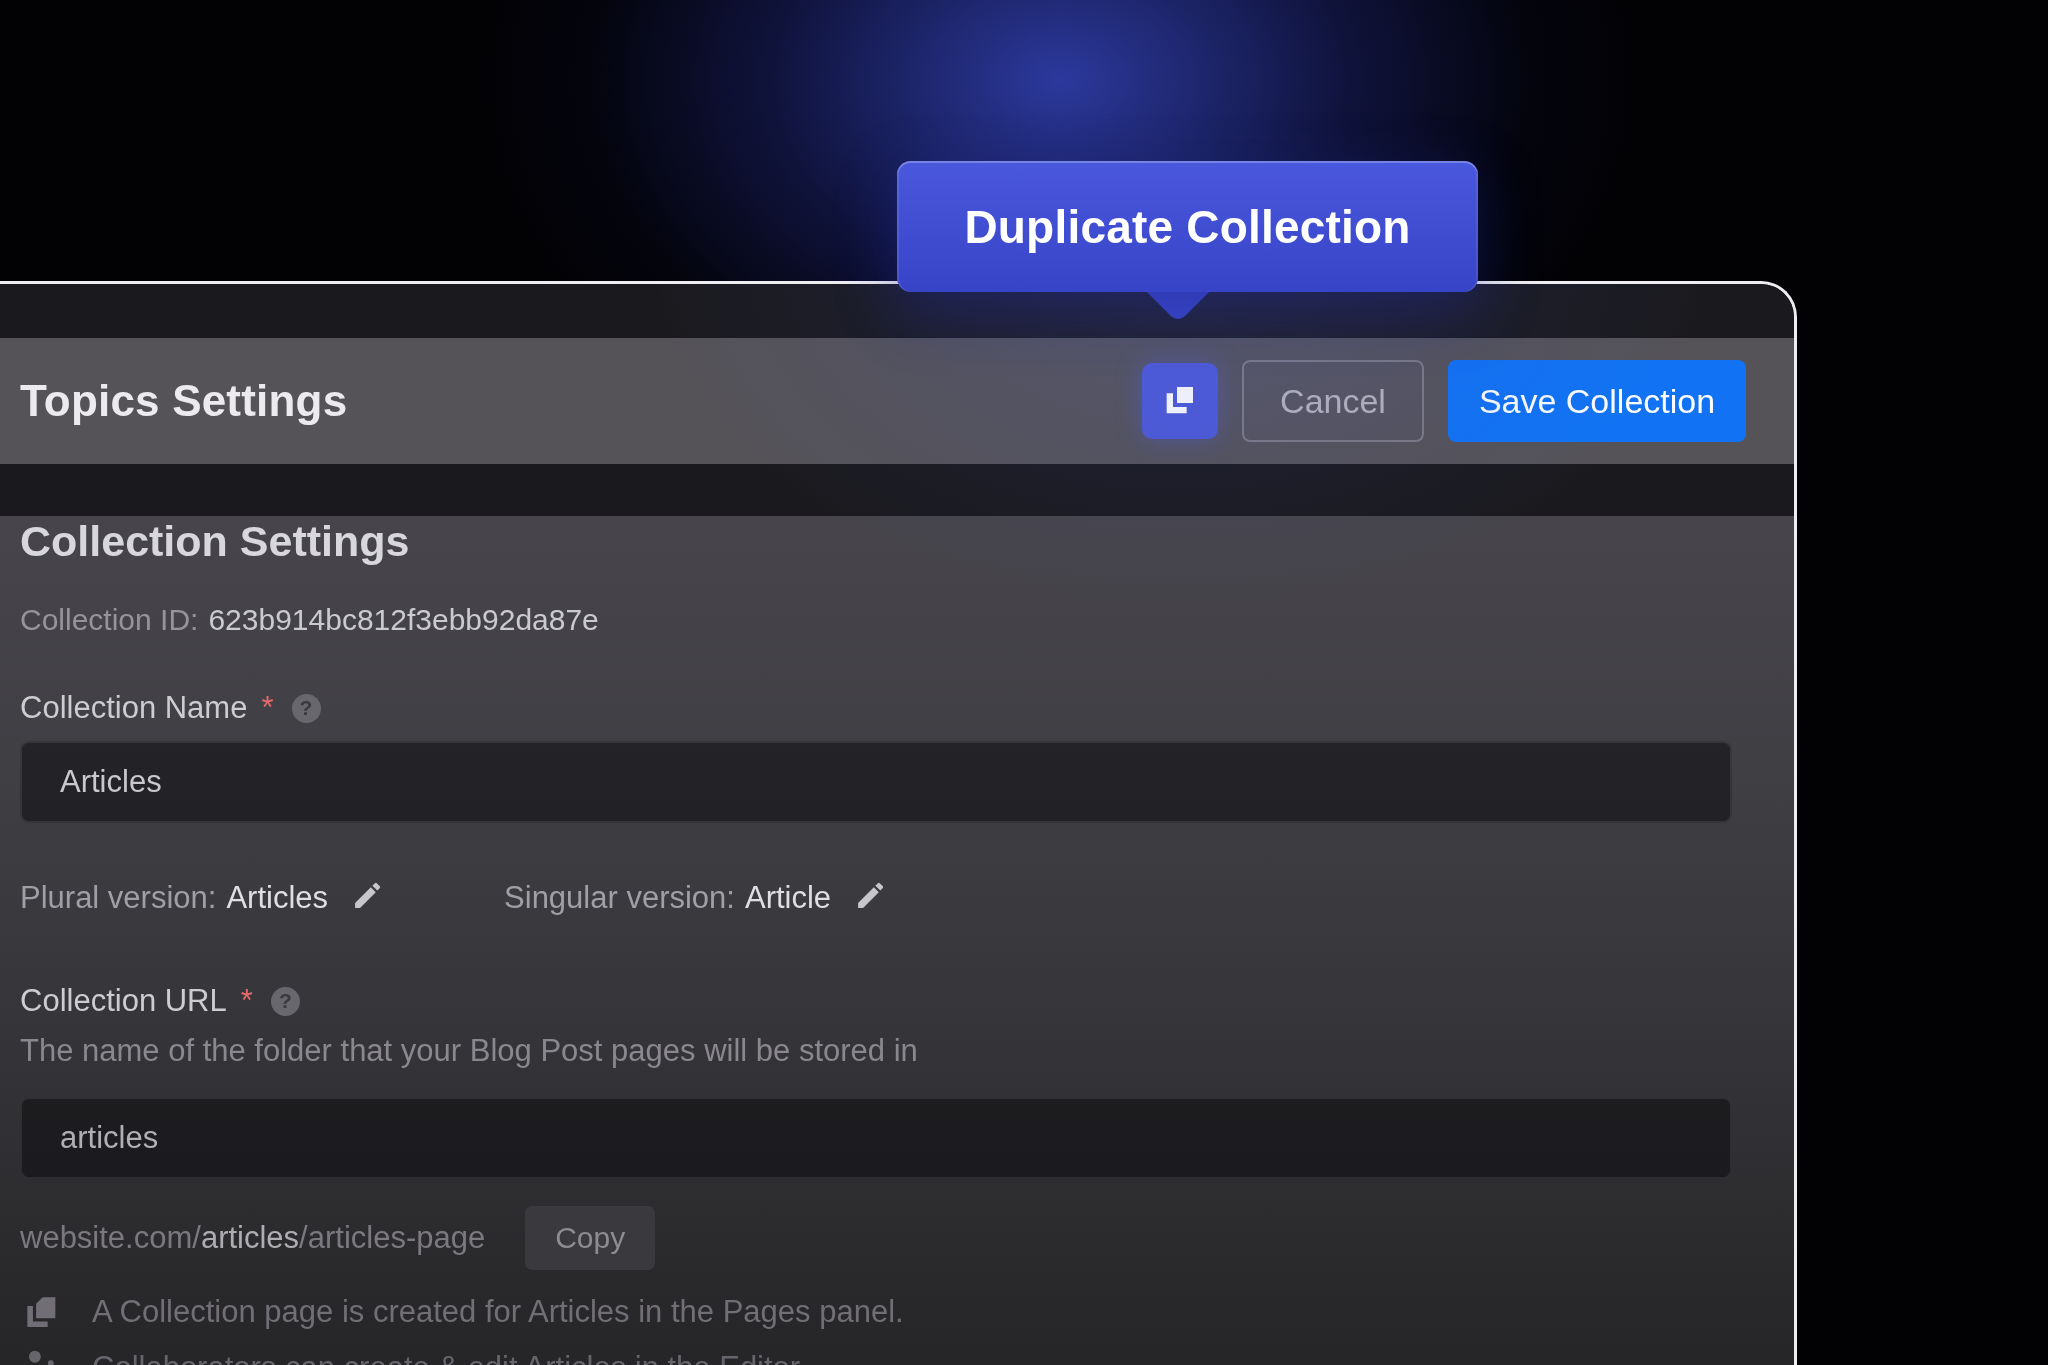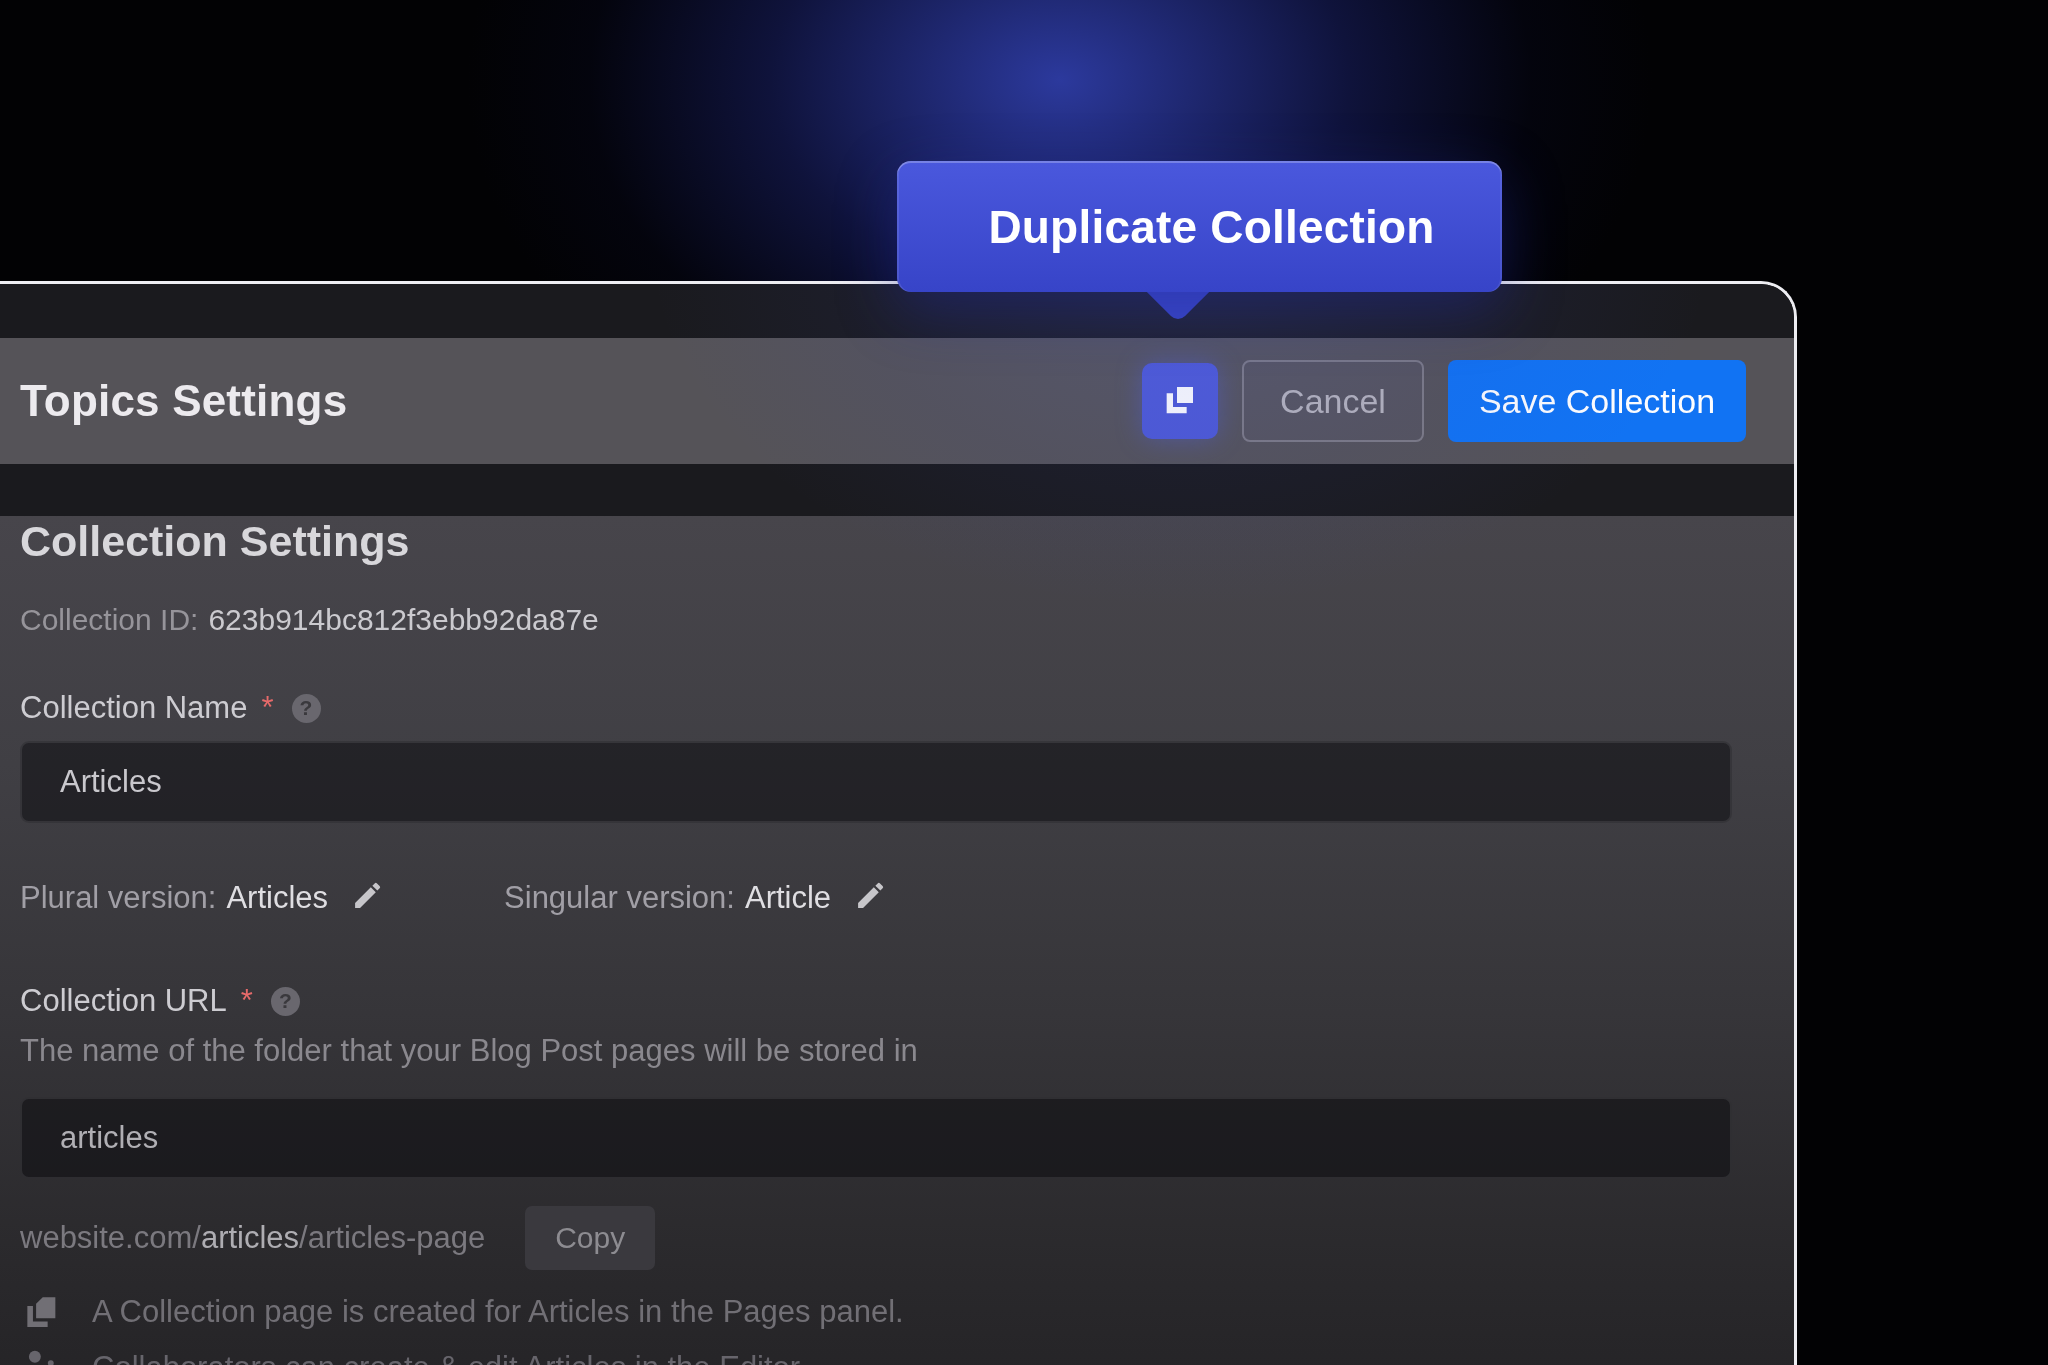--- a/index.html
+++ b/index.html
@@ -18,21 +18,20 @@
   }
 
   
   .tooltip{
     position:absolute;left:897px;top:161px;width:581px;height:131px;
     border-radius:14px;
     background:linear-gradient(180deg,#4a58dd 0%,#3744c8 100%);
     box-shadow:inset 0 2px 0 rgba(255,255,255,.25), inset 2px 0 0 rgba(255,255,255,.10), inset -2px 0 0 rgba(255,255,255,.08), 0 18px 60px rgba(30,40,150,.45);
     display:flex;align-items:center;justify-content:center;
     z-index:6;
-    padding-left:24px;
   }
   .tooltip-label{color:#ffffff;font-size:46px;font-weight:700;letter-spacing:.2px;}
   .tooltip-caret{
     position:absolute;left:1156px;top:270px;width:44px;height:44px;
     background:#3a47c8;transform:rotate(45deg);border-radius:0 0 10px 0;
     z-index:5;
   }
 
   
   .panel{

